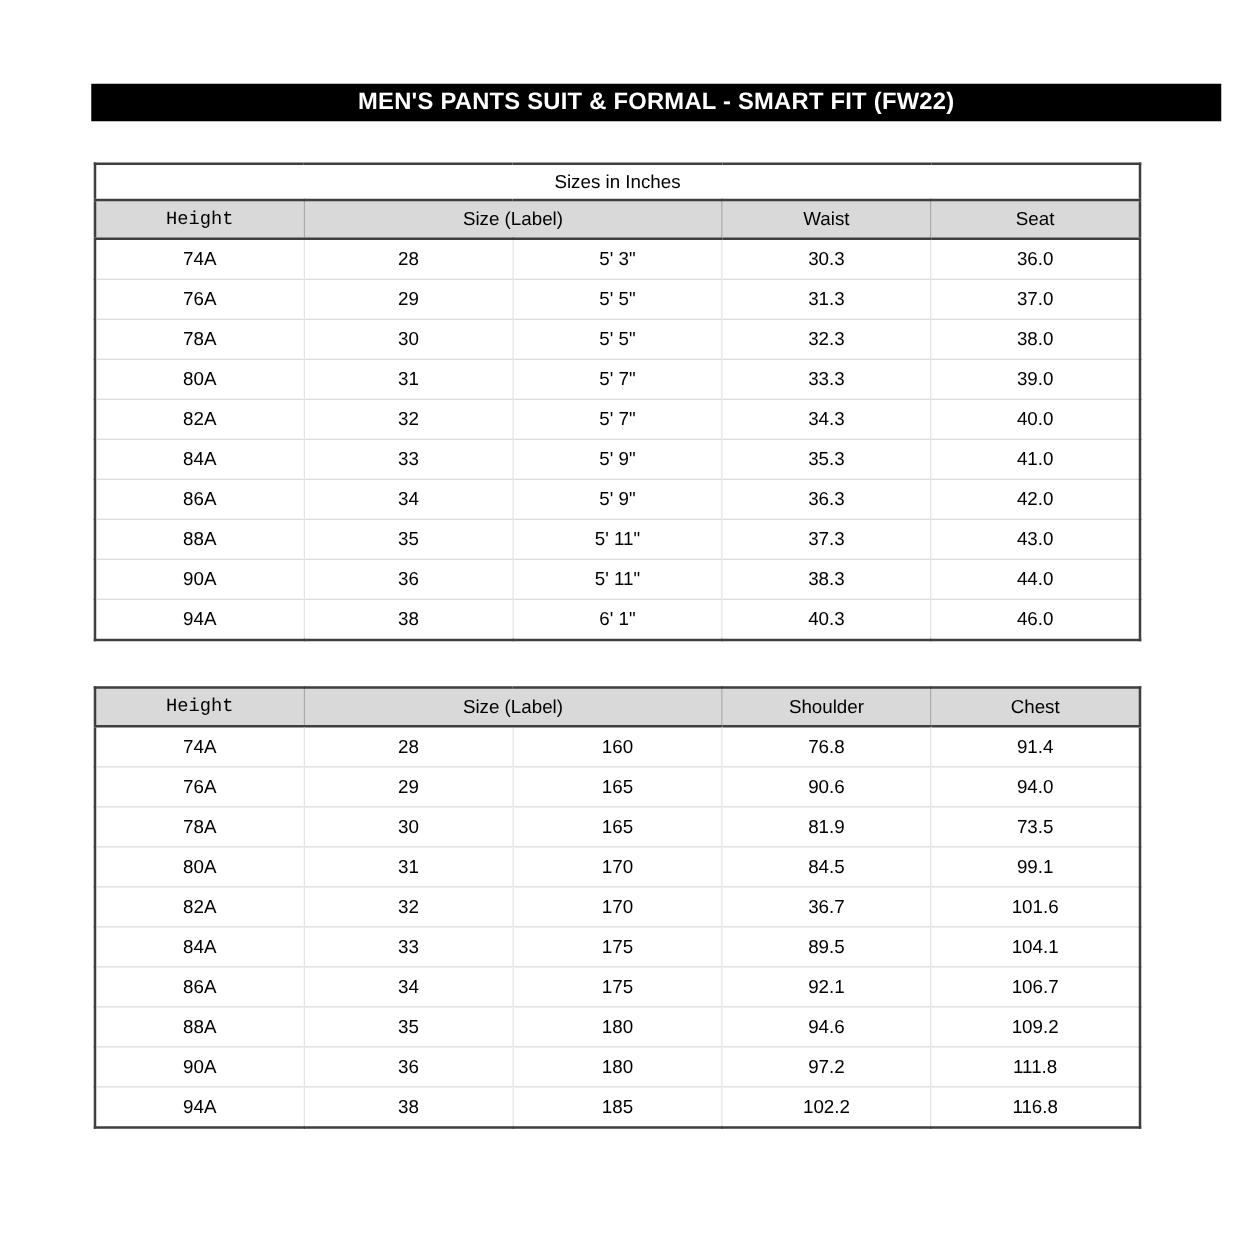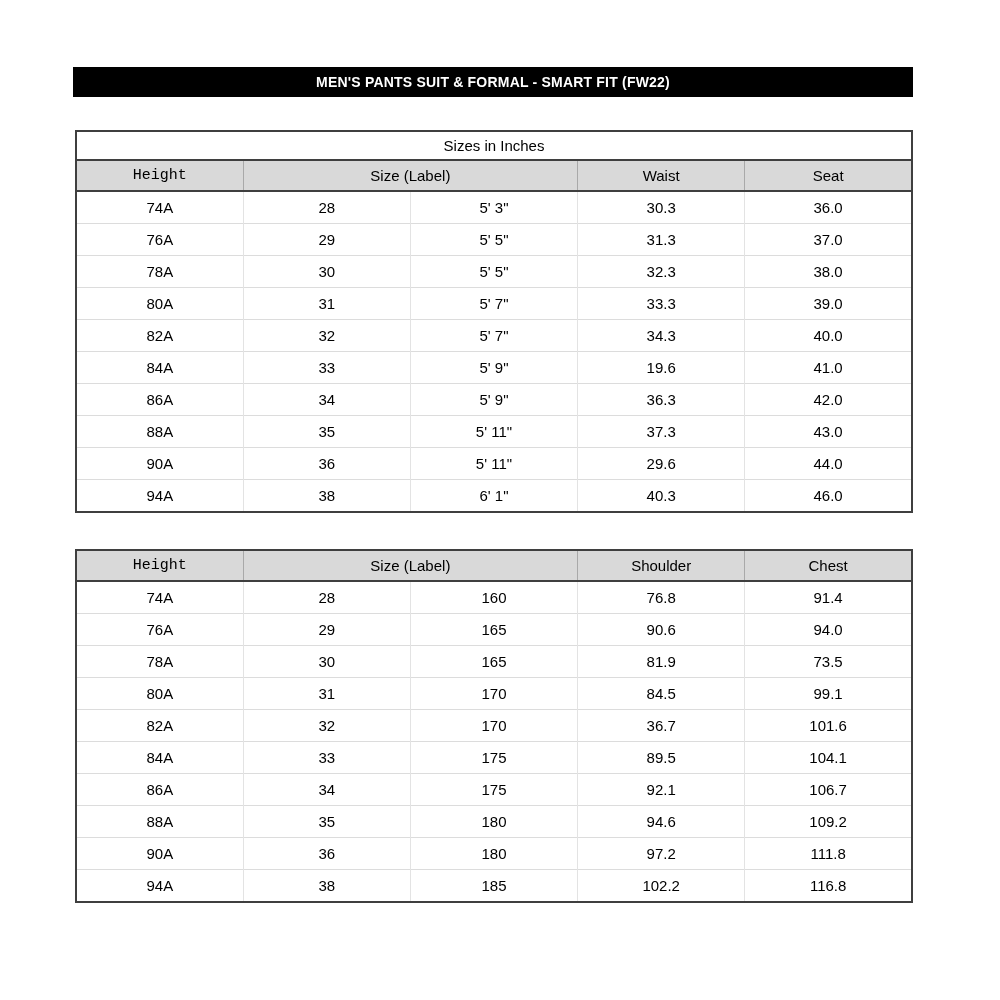--- a/index.html
+++ b/index.html
@@ -9,25 +9,25 @@
     width: 1000px;
     height: 1000px;
     font-family: "Liberation Sans", sans-serif;
     color: #000000;
     position: relative;
   }
   .banner {
     position: absolute;
     left: 73px;
     top: 67px;
-    width: 840px;
+    width: 904px;
     height: 30px;
     background: #000000;
     color: #ffffff;
-    font-size: 14px;
+    font-size: 19px;
     font-weight: bold;
     letter-spacing: 0.2px;
     display: flex;
     align-items: center;
     justify-content: center;
   }
   .size-table {
     position: absolute;
     left: 75px;
     width: 838px;
@@ -129,42 +129,42 @@
         <td>82A</td>
         <td>32</td>
         <td>5' 7"</td>
         <td>34.3</td>
         <td>40.0</td>
       </tr>
       <tr>
         <td>84A</td>
         <td>33</td>
         <td>5' 9"</td>
-        <td>19.6</td>
+        <td>35.3</td>
         <td>41.0</td>
       </tr>
       <tr>
         <td>86A</td>
         <td>34</td>
         <td>5' 9"</td>
         <td>36.3</td>
         <td>42.0</td>
       </tr>
       <tr>
         <td>88A</td>
         <td>35</td>
         <td>5' 11"</td>
         <td>37.3</td>
         <td>43.0</td>
       </tr>
       <tr>
         <td>90A</td>
         <td>36</td>
         <td>5' 11"</td>
-        <td>29.6</td>
+        <td>38.3</td>
         <td>44.0</td>
       </tr>
       <tr>
         <td>94A</td>
         <td>38</td>
         <td>6' 1"</td>
         <td>40.3</td>
         <td>46.0</td>
       </tr>
     </tbody>

